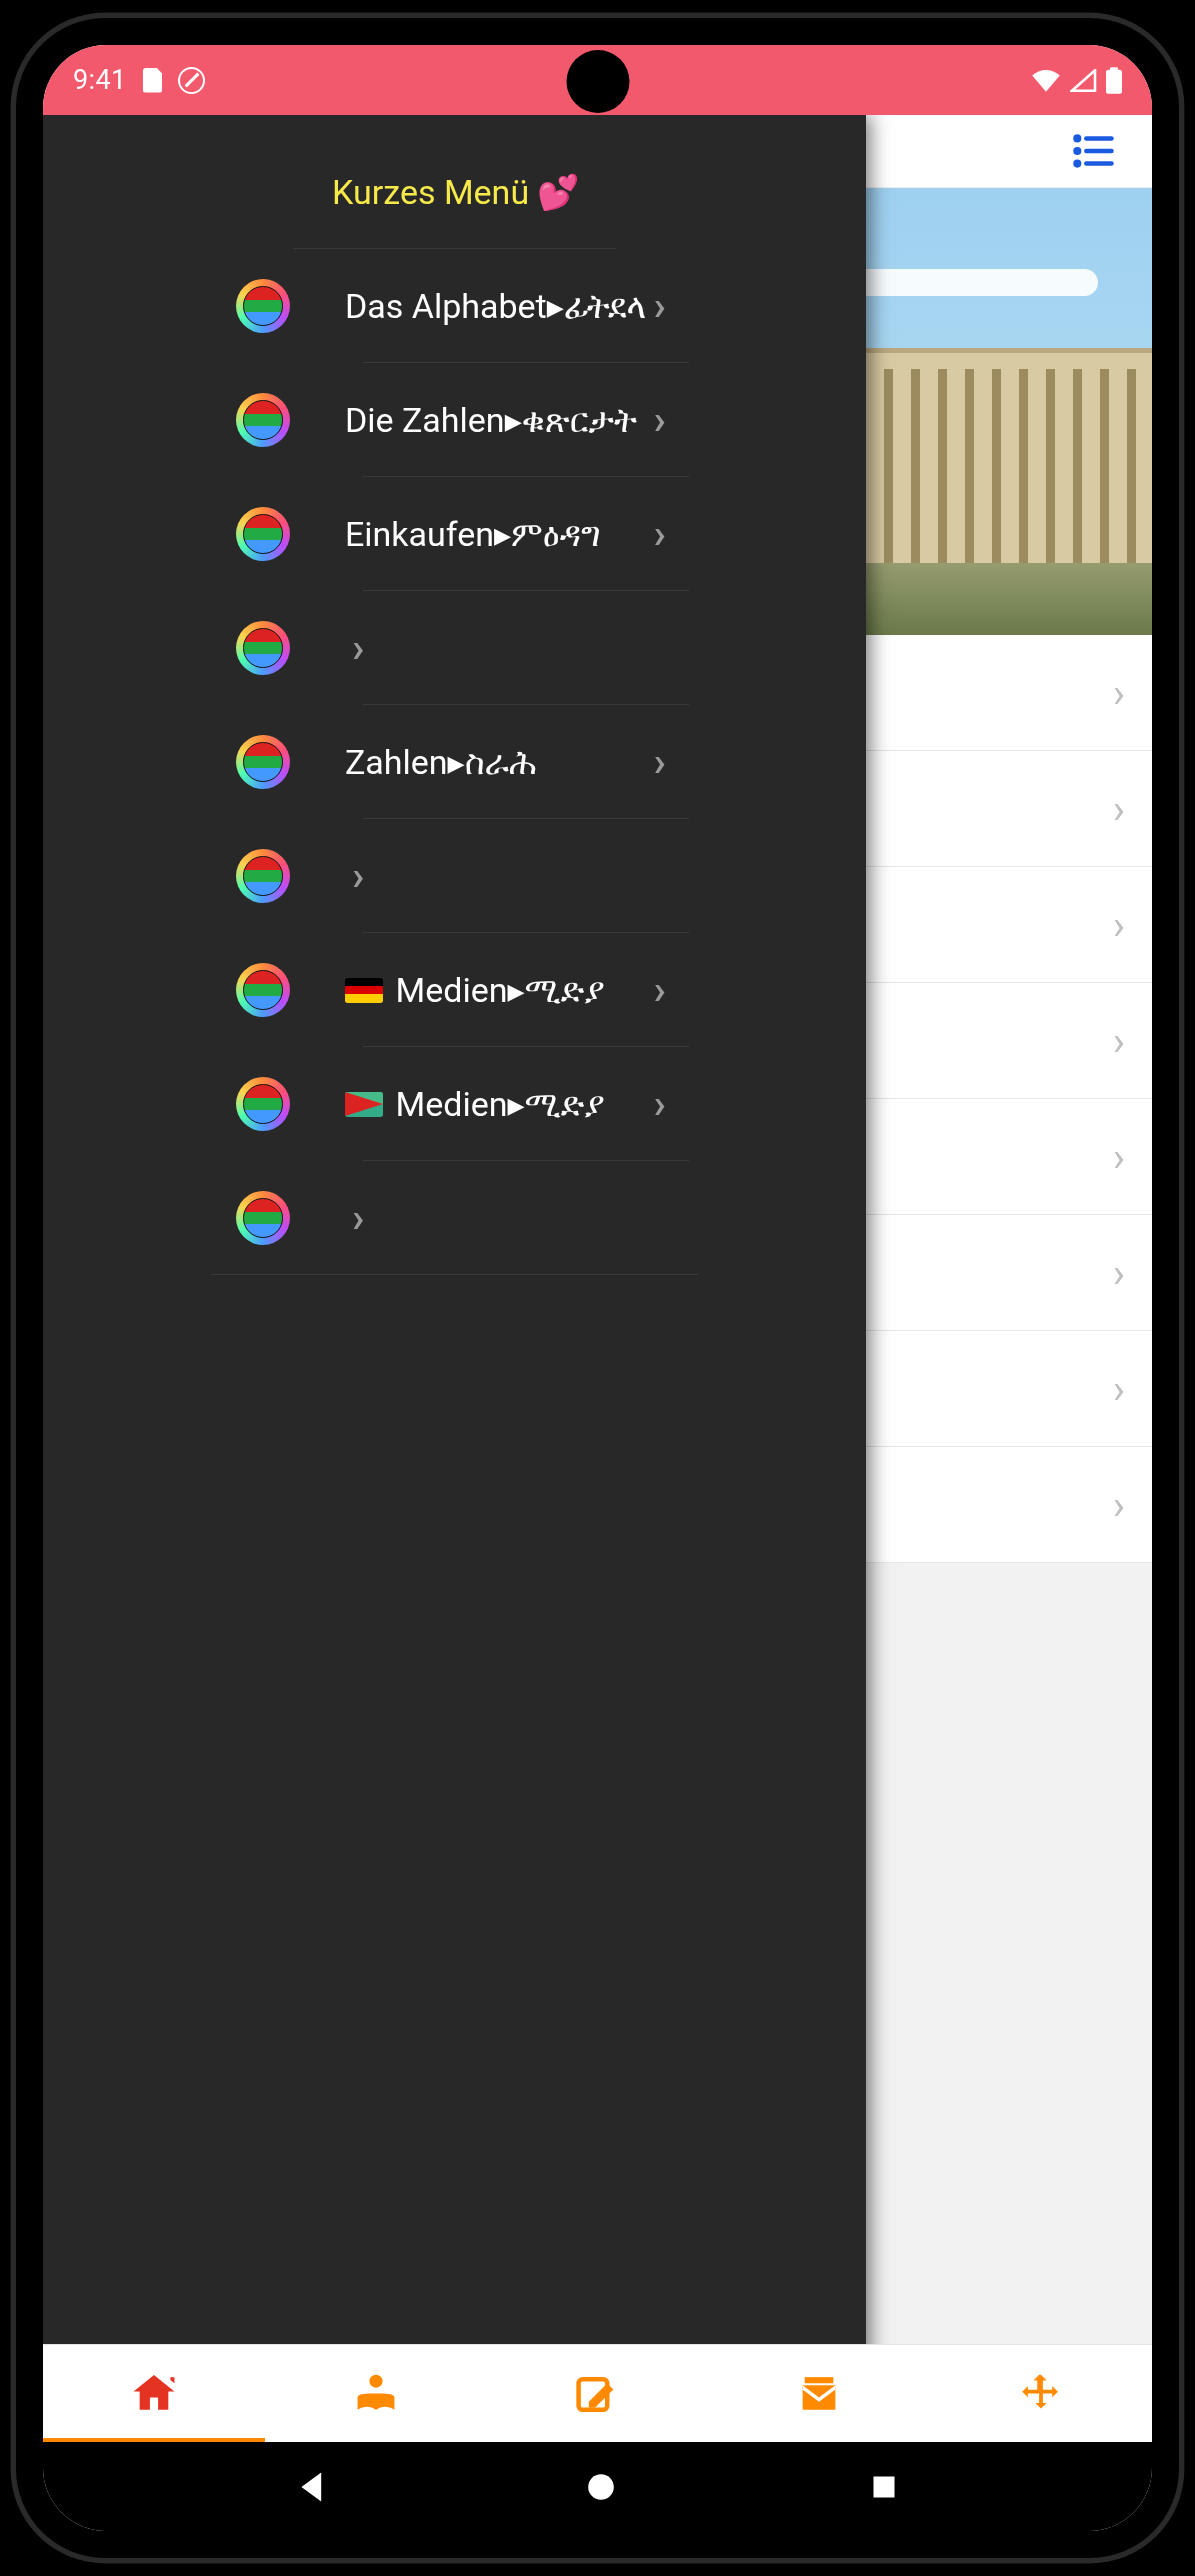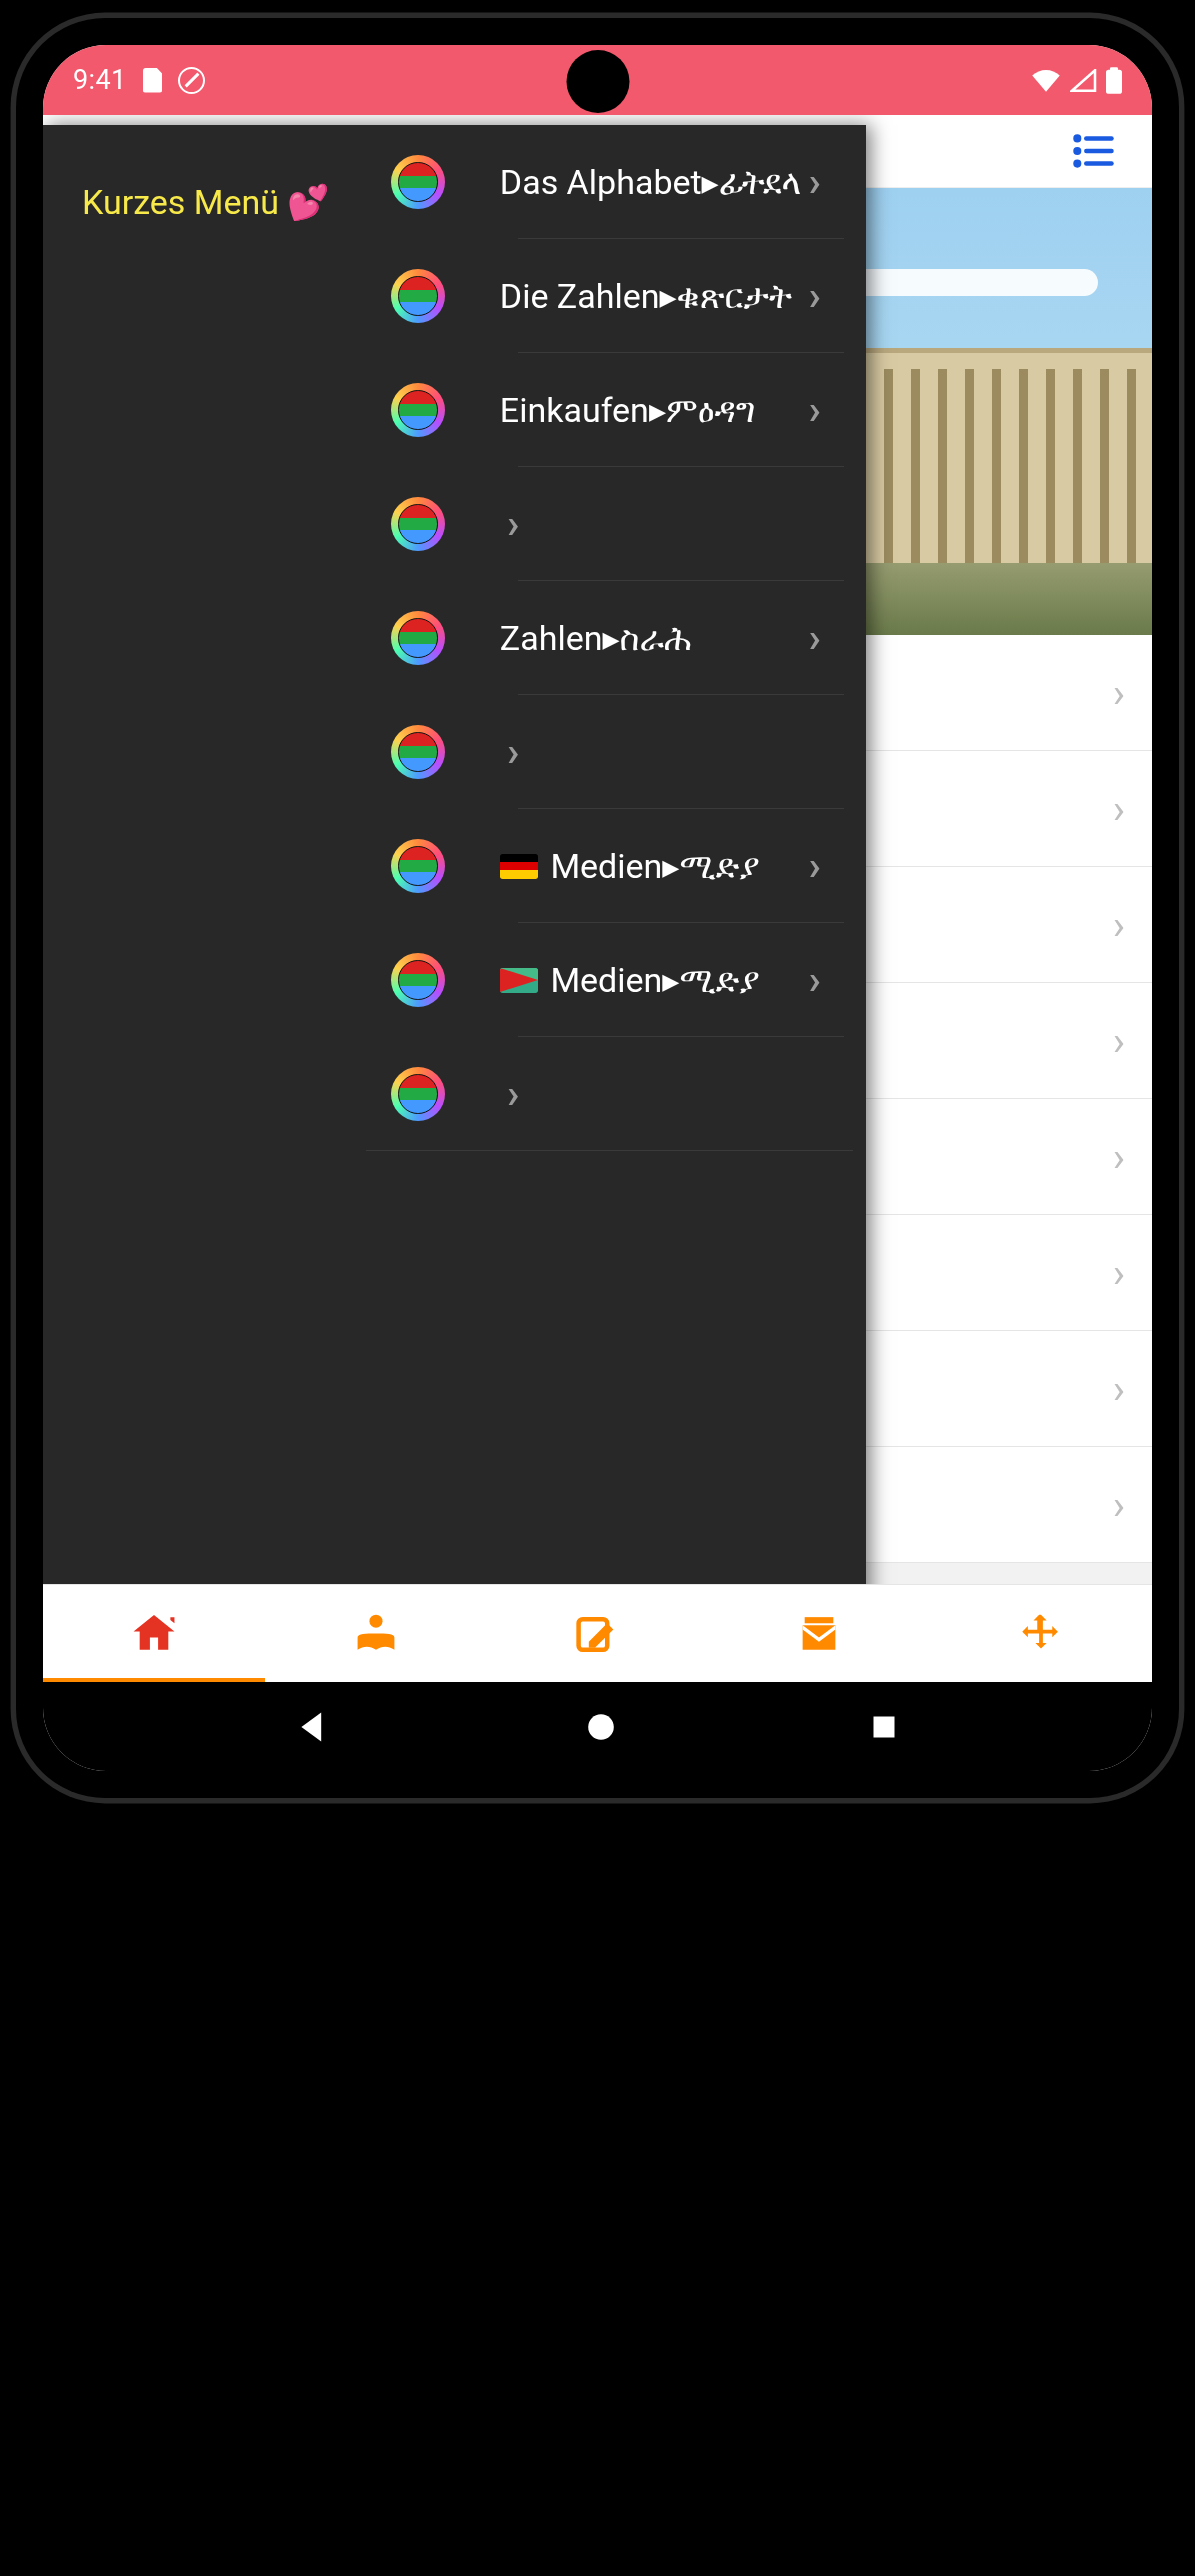--- a/index.html
+++ b/index.html
@@ -1,21 +1,21 @@
 <!DOCTYPE html>
 <html style="font-size:14.3px"><head>
 <meta charset="utf-8">
 <style>
   * { box-sizing: border-box; margin: 0; padding: 0; }
   html, body { width: 1196px; height: 2576px; background:#000; font-family: -apple-system, Roboto, "Helvetica Neue", Arial, sans-serif; }
   
   .phone {
     position: absolute;
     left: 16px; top: 18px;
-    width: 1163px; height: 1780px;
+    width: 1163px; height: 2540px;
     border-radius: 89px;
     background: #000;
     box-shadow: 0 0 0 5.4px #2a2a2a, 0 0 0 9px #000;
     overflow: hidden;
   }
   .screen {
     position: absolute;
     left: 27px; top: 27px; right: 27px; bottom: 27px;
     border-radius: 63px;
     overflow: hidden;
@@ -80,26 +80,27 @@
   }
   .cloud { position:absolute; top:81px; right:54px; width:268px; height:27px; background:#fff; border-radius:18px; opacity:.9;}
   .item-row {
     height: 116px; background:#fff; border-bottom:0.9px solid #e5e5e5;
     display:flex; align-items:center; justify-content:flex-end; padding-right:27px;
   }
   .chev-gray { color:#bfbfbf; font-size:41px; }
   
   .drawer {
     position:absolute;
-    left:0; top:80px; bottom:89px;
+    left:0; top:70px; bottom:89px;
     width: 823px;
     background:#282828;
     z-index:30;
-    display:flex; flex-direction:row;
+    display:flex; flex-direction:column;
     box-shadow: 5.4px 0 18px rgba(0,0,0,.5);
+    align-items: center;
   }
   .drawer-header {
     padding: 57px 36px 36px 39px;
     color:#f7e94a;
     font-size:34px;
     border-bottom:0.9px solid #3a3a3a;
   }
   .menu-list { flex:0 0 auto; }
   .menu-item {
     display:flex; align-items:center;

